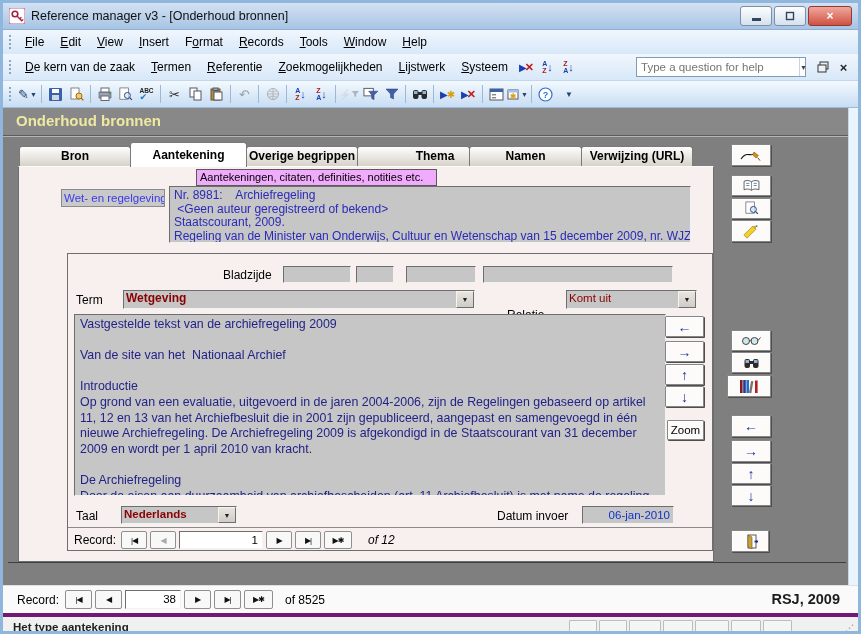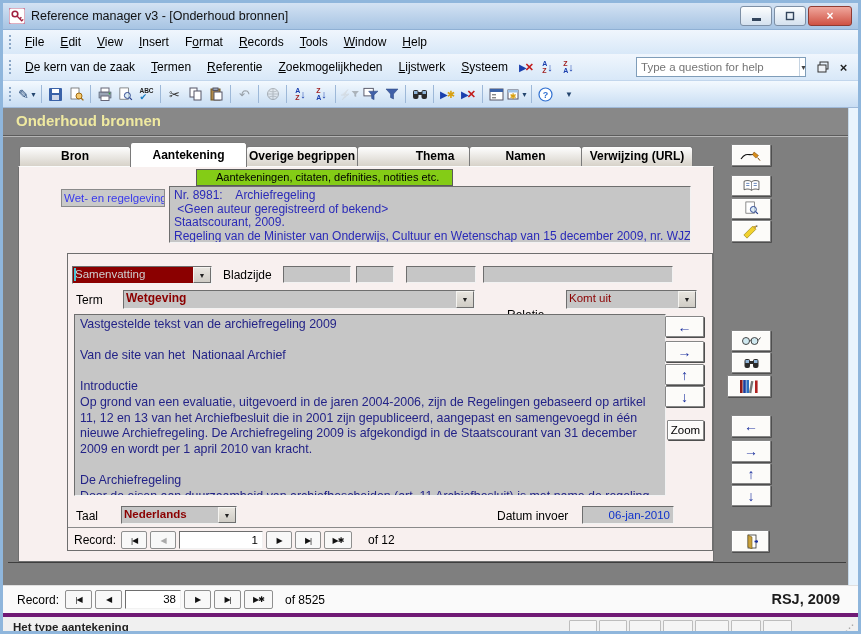--- a/index.html
+++ b/index.html
@@ -28,21 +28,21 @@
   .qbox input{border:none;outline:none;flex:1;font:11.5px "Liberation Sans",sans-serif;color:#666;padding:0 4px;background:transparent;}
   .qbox .cb{width:15px;height:100%;border-left:1px solid #c6d4e2;display:flex;align-items:center;justify-content:center;font-size:7px;color:#444;}
   
   .workspace{position:relative;height:477px;background:#7f7f7f;}
   .fh{position:absolute;left:0;top:0;right:0;height:27px;background:#888;border-bottom:1px solid #5c5c5c;box-shadow:0 1px 0 #b5b5b5;}
   .fh span{font-size:15px;font-weight:bold;color:#efe9a0;margin:4px 0 0 13px;display:inline-block;}
   .edge{position:absolute;right:0;top:0;bottom:0;width:9px;background:#e9f4fd;border-left:1px solid #c6d9ea;}
   .tab{position:absolute;top:38px;height:20px;box-sizing:border-box;background:linear-gradient(#fefefe,#d7d2c9);border:1px solid #7a7a7a;border-bottom:none;border-radius:3px 3px 0 0;font-size:12px;font-weight:bold;text-align:center;line-height:19px;z-index:1;}
   .tab.active{top:34px;height:25px;background:#fff;line-height:24px;z-index:3;}
   .page{position:absolute;left:15px;top:58px;width:694px;height:394px;background:#f8f0ef;border:1px solid #6f6f6f;border-top-color:#fbfbfb;z-index:2;}
-  .tooltip{position:absolute;left:177px;top:2px;width:236px;height:15px;background:#84cc16;border:1px solid #5a5a5a;font-size:11px;line-height:14px;padding-left:19px;white-space:nowrap;overflow:hidden;z-index:6;}
+  .tooltip{position:absolute;left:177px;top:2px;width:236px;height:15px;background:#f0abfc;border:1px solid #5a5a5a;font-size:11px;line-height:14px;padding-left:3px;white-space:nowrap;overflow:hidden;z-index:6;}
   .sunken{background:#c6c6c6;border:1px solid;border-color:#6e6e6e #f2f2f2 #f2f2f2 #6e6e6e;box-sizing:border-box;}
   .typelbl{position:absolute;left:42px;top:22px;width:104px;height:18px;background:#c9c9c9;border:1px solid #8a8a8a;color:#3a3aec;font-size:11.5px;line-height:16px;padding-left:2px;white-space:nowrap;overflow:hidden;box-sizing:border-box;}
   .infobox{position:absolute;left:150px;top:19px;width:522px;height:57px;color:#2a2ab8;font-size:12px;line-height:13.6px;padding:2px 4px;white-space:pre;overflow:hidden;}
   .subform{position:absolute;left:48px;top:86px;width:646px;height:298px;border:1px solid #6e6e6e;box-sizing:border-box;}
   .lbl{font-size:12px;color:#000;white-space:nowrap;}
   .combo{display:flex;box-sizing:border-box;}
   .combo .val{flex:1;overflow:hidden;white-space:nowrap;font-size:11.5px;line-height:15px;padding:0 2px;}
   .cbtn{width:16px;background:linear-gradient(#e8e5df,#cfccc5);border:1px solid;border-color:#f5f4f1 #6f6f6f #6f6f6f #f5f4f1;display:flex;align-items:center;justify-content:center;font-size:7px;color:#222;flex:0 0 16px;}
   .darkred{color:#8b0000;}
   .notearea{position:absolute;left:6px;top:60px;width:592px;height:182px;color:#232387;font-size:12.4px;line-height:15.6px;padding:2px 5px;white-space:pre-wrap;overflow:hidden;}
@@ -297,24 +297,20 @@
 
     <div class="page">
       <div class="tooltip">Aantekeningen, citaten, definities, notities etc.</div>
       <div class="typelbl">Wet- en regelgeving</div>
       <div class="infobox sunken"><span>Nr. 8981:    Archiefregeling</span>
 <span> &lt;Geen auteur geregistreerd of bekend&gt;</span>
 <span>Staatscourant, 2009.</span>
 <span>Regeling van de Minister van Onderwijs, Cultuur en Wetenschap van 15 december 2009, nr. WJZ/178205</span></div>
 
       <div class="subform">
-        <div class="abs combo sunken" style="left:4px;top:12px;width:140px;height:18px;">
-          <span class="val" style="background:#8b0000;color:#cfcfcf;position:relative;"><i class="caret"></i>Samenvatting</span>
-          <span class="cbtn">▼</span>
-        </div>
         <span class="abs lbl" style="left:155px;top:14px;">Bladzijde</span>
         <input class="abs sunken" style="left: 215px; top: 12px; width: 68px; height: 17px; border-style: solid;">
         <input class="abs sunken" style="left: 288px; top: 12px; width: 38px; height: 17px; border-style: solid;">
         <input class="abs sunken" style="left: 338px; top: 12px; width: 70px; height: 17px; border-style: solid;">
         <input class="abs sunken" style="left: 415px; top: 12px; width: 190px; height: 17px; border-style: solid;">
 
         <span class="abs lbl" style="left:8px;top:39px;">Term</span>
         <div class="abs combo sunken" style="left:55px;top:36px;width:352px;height:19px;">
           <span class="val darkred" style="font-weight:bold;font-size:12px;">Wetgeving</span>
           <span class="cbtn">▼</span>
@@ -358,21 +354,21 @@
         <div class="abs sunken" style="left:514px;top:252px;width:92px;height:18px;color:#1133cc;font-size:11.5px;line-height:16px;text-align:right;padding-right:3px;">06-jan-2010</div>
 
         <div class="abs" style="left:0;top:273px;width:100%;height:1px;background:#8a8a8a;"></div>
         <span class="abs lbl" style="left:6px;top:279px;">Record:</span>
         <div class="abs navbtn" style="left:53px;top:277px;width:26px;">|◀</div>
         <div class="abs navbtn" style="left:82px;top:277px;width:26px;color:#aaa;">◀</div>
         <div class="abs navbox sunken" style="left:111px;top:277px;width:84px;height:18px;">1</div>
         <div class="abs navbtn" style="left:198px;top:277px;width:26px;">▶</div>
         <div class="abs navbtn" style="left:227px;top:277px;width:26px;">▶|</div>
         <div class="abs navbtn" style="left:256px;top:277px;width:28px;">▶✱</div>
-        <span class="abs lbl" style="left:300px;top:279px;">of 12</span>
+        <span class="abs lbl" style="left:300px;top:279px;font-style:italic;">of 12</span>
       </div>
     </div>
 
     <div class="abs b3" style="left:728px;top:36px;width:40px;height:22px;">
         <svg width="22" height="15" viewBox="0 0 22 15">
           <path d="M1 11C7 2 11 10 15 5" fill="none" stroke="#111" stroke-width="1.1"></path>
           <path d="M14 4l4.5 3.5-2.6 2.6-3.4-3.4z" fill="#d88c1a" stroke="#7a4a08" stroke-width=".5"></path>
           <path d="M17.6 9.6l2.4 3" stroke="#7a4a08" fill="none"></path>
         </svg>
       </div>

